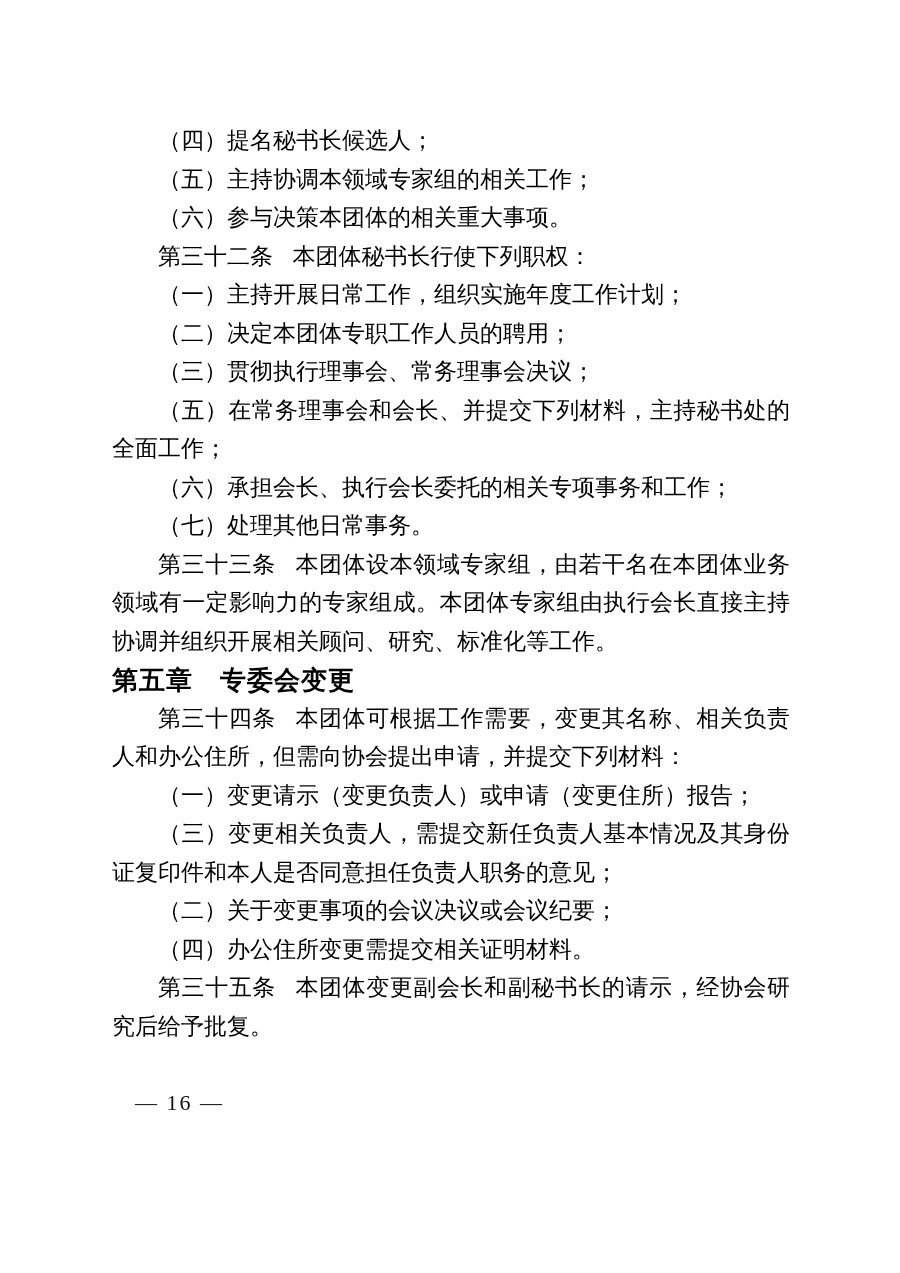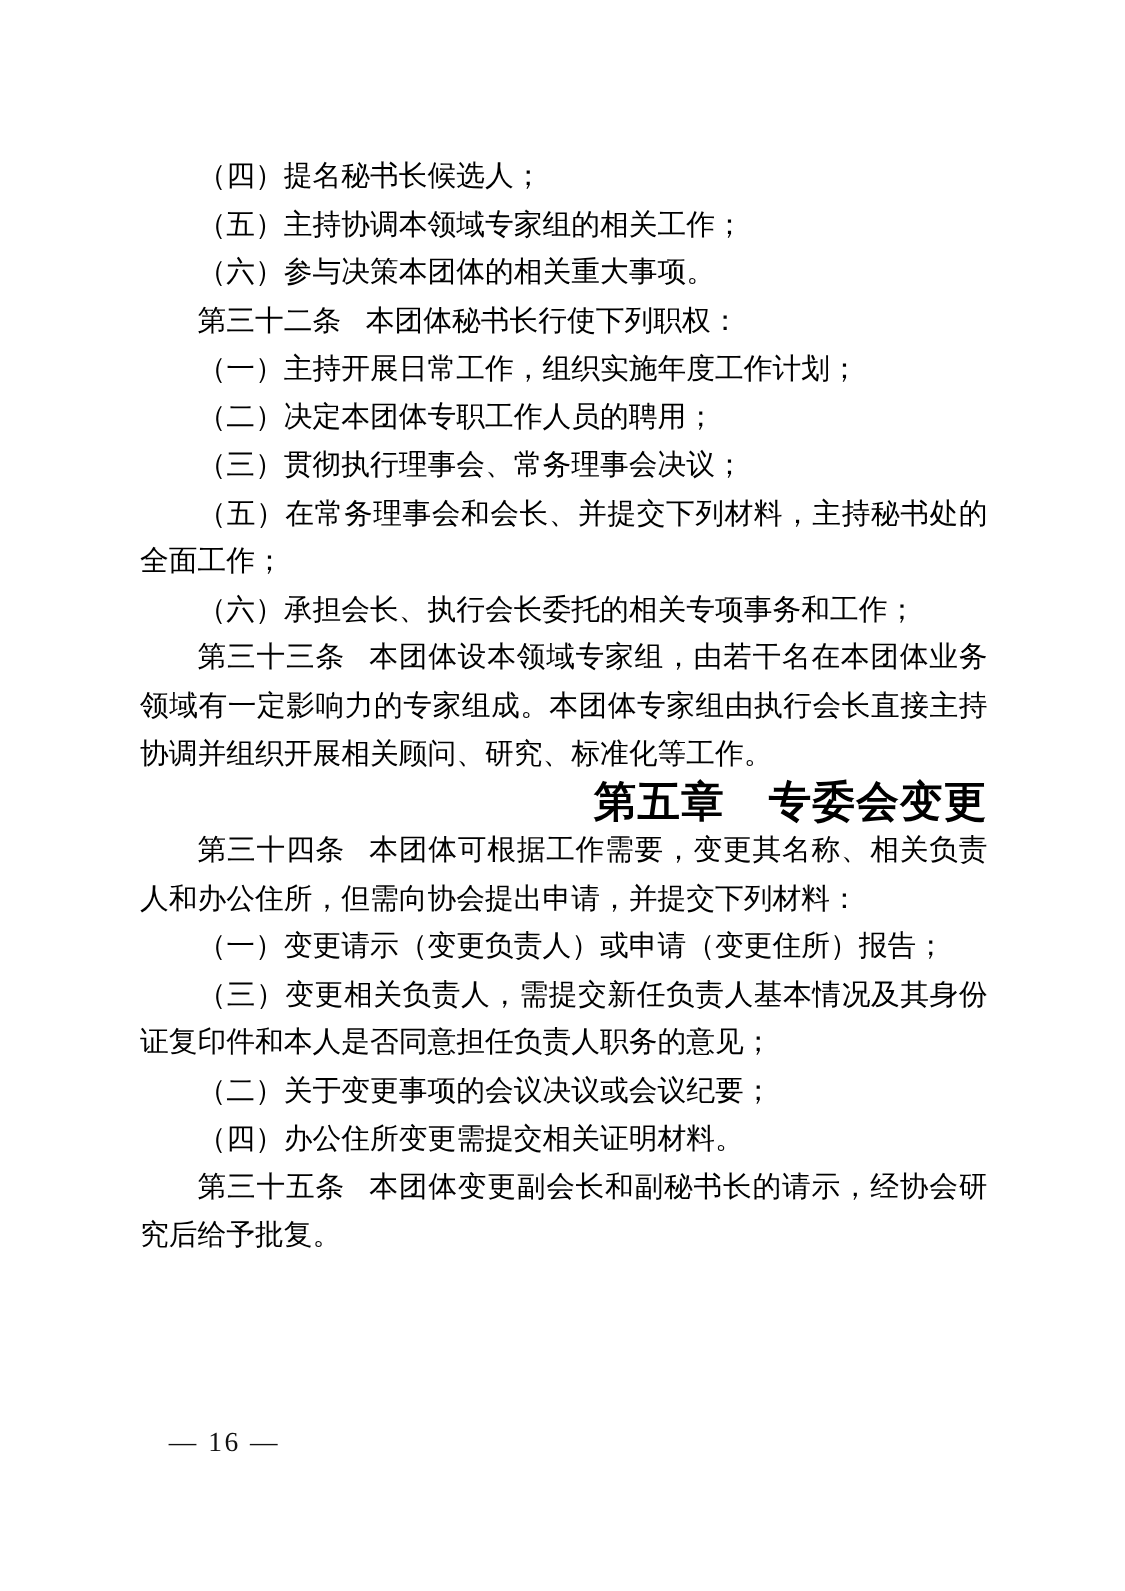--- a/index.html
+++ b/index.html
@@ -25,54 +25,55 @@
     line-height: 38.5px;
     text-align: justify;
     text-justify: inter-ideograph;
   }
   .content p {
     margin: 0;
     padding: 0;
     text-indent: 2em;
   }
   .content p.chapter {
-    text-align: right;
+    text-align: left;
     text-indent: 0;
     font-weight: bold;
-    font-size: 34px;
+    font-size: 26px;
     font-family: "DejaVu Sans", "Liberation Sans", sans-serif;
     letter-spacing: 1px;
   }
   .art-num {
     font-weight: normal;
     margin-right: 0.85em;
   }
   .footer {
     position: absolute;
     left: 135px;
-    top: 1141px;
+    top: 1090px;
     font-size: 22px;
     letter-spacing: 2px;
     color: #111111;
   }
 </style>
 </head>
 <body>
 
 <div class="page">
   <div class="content" id="content">
       <p class="item">（四）提名秘书长候选人；</p>
       <p class="item">（五）主持协调本领域专家组的相关工作；</p>
       <p class="item">（六）参与决策本团体的相关重大事项。</p>
       <p class="article"><span class="art-num">第三十二条</span><span>本团体秘书长行使下列职权：</span></p>
       <p class="item">（一）主持开展日常工作，组织实施年度工作计划；</p>
       <p class="item">（二）决定本团体专职工作人员的聘用；</p>
       <p class="item">（三）贯彻执行理事会、常务理事会决议；</p>
       <p class="item">（五）在常务理事会和会长、并提交下列材料，主持秘书处的全面工作；</p>
       <p class="item">（六）承担会长、执行会长委托的相关专项事务和工作；</p>
+      <p class="item">（七）处理其他日常事务。</p>
       <p class="article"><span class="art-num">第三十三条</span><span>本团体设本领域专家组，由若干名在本团体业务领域有一定影响力的专家组成。本团体专家组由执行会长直接主持协调并组织开展相关顾问、研究、标准化等工作。</span></p>
       <p class="chapter">第五章　专委会变更</p>
       <p class="article"><span class="art-num">第三十四条</span><span>本团体可根据工作需要，变更其名称、相关负责人和办公住所，但需向协会提出申请，并提交下列材料：</span></p>
       <p class="item">（一）变更请示（变更负责人）或申请（变更住所）报告；</p>
       <p class="item">（三）变更相关负责人，需提交新任负责人基本情况及其身份证复印件和本人是否同意担任负责人职务的意见；</p>
       <p class="item">（二）关于变更事项的会议决议或会议纪要；</p>
       <p class="item">（四）办公住所变更需提交相关证明材料。</p>
       <p class="article"><span class="art-num">第三十五条</span><span>本团体变更副会长和副秘书长的请示，经协会研究后给予批复。</span></p>
     </div>
   <div class="footer">— 16 —</div>

